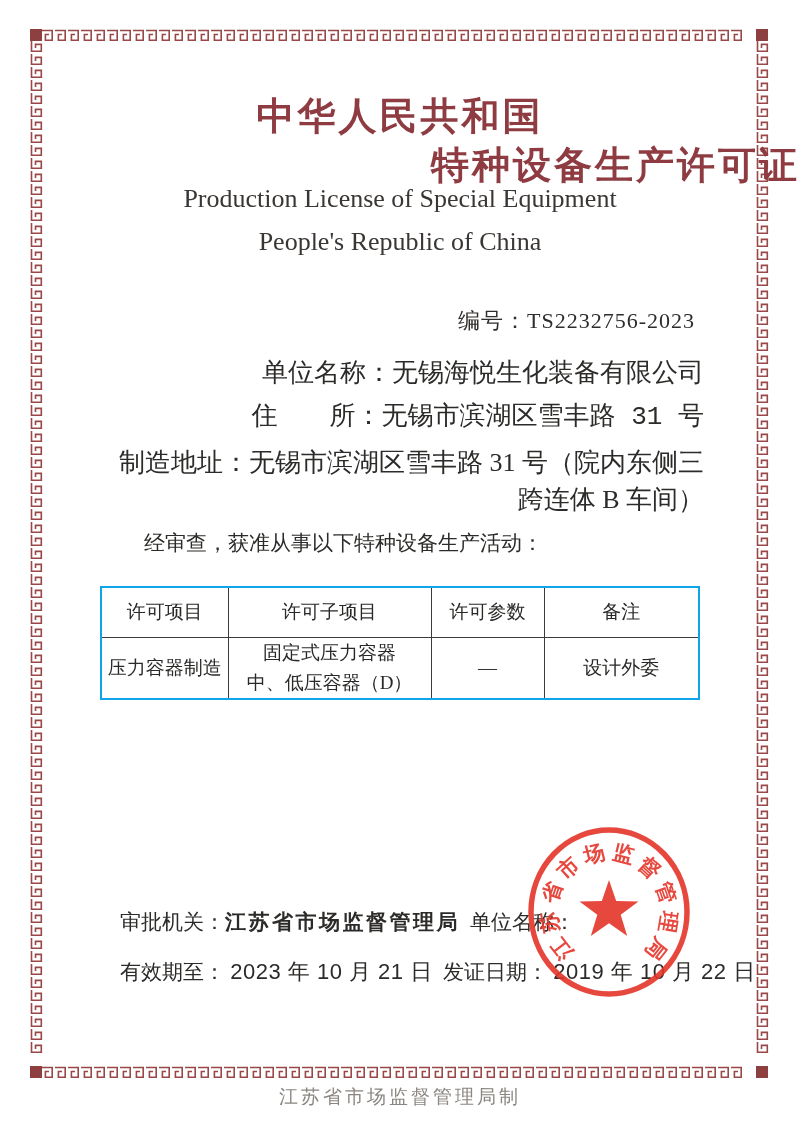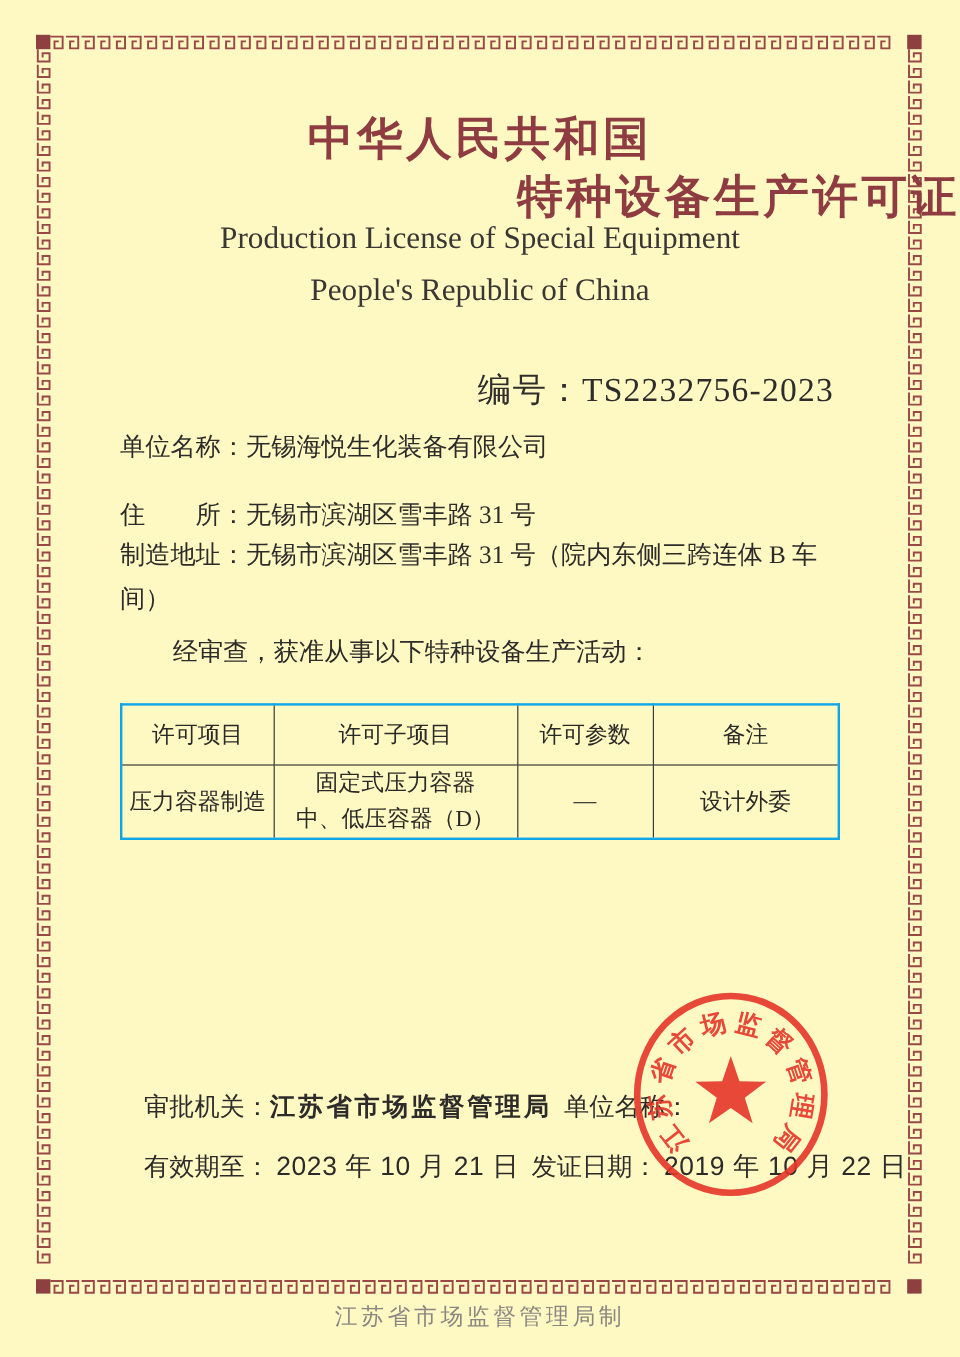--- a/index.html
+++ b/index.html
@@ -1,36 +1,36 @@
 <!DOCTYPE html>
 <html><head>
 <meta charset="utf-8">
 <style>
   html,body{margin:0;padding:0;background:#e8e8e8;}
   .page{
     position:relative;
     width:800px;height:1131px;
     margin:0 auto;
-    background:#fef9c3;
+    background:#ffffff;
     overflow:hidden;
     font-family:"Liberation Serif","DejaVu Serif",serif;
     color:#2e2d2b;
   }
   .abs{position:absolute;}
   .center{left:0;width:100%;text-align:center;}
 
   .title-cn{
     font-size:38px;font-weight:bold;letter-spacing:3px;
     color:#8e3c41;line-height:1;white-space:nowrap;
   }
   .title-en{
     font-size:26px;color:#3a3633;line-height:1;letter-spacing:0px;white-space:nowrap;
   }
-  .license-no{font-size:28px;letter-spacing:1px;white-space:nowrap;}
-  .field{left:100px;width:604px;font-size:21px;line-height:37px;color:#2c2b29;}
+  .license-no{font-size:22px;letter-spacing:1px;white-space:nowrap;}
+  .field{left:100px;width:604px;font-size:26px;line-height:37px;color:#2c2b29;text-align:right;}
   .field .lbl{white-space:pre-wrap;}
   .intro{left:144px;font-size:21px;white-space:nowrap;color:#2c2b29;}
 
   table.lic{
     border-collapse:collapse;table-layout:fixed;
     width:598px;
     font-size:19px;color:#2a2927;
   }
   table.lic th,table.lic td{
     border:1px solid #3c3b39;
@@ -70,21 +70,21 @@
   <div class="abs center title-en" style="top:186px;">Production License of Special Equipment</div>
   <div class="abs center title-en" style="top:229px;">People's Republic of China</div>
 
   <div class="abs license-no" style="top:306px;right:105px;">
     <span>编号：</span><span>TS2232756-2023</span>
   </div>
 
   <div class="abs field" style="top:354px;">
     <span class="lbl">单位名称：</span><span>无锡海悦生化装备有限公司</span>
   </div>
-  <div class="abs field" style="top:411px;">
+  <div class="abs field" style="top:399px;font-family:Liberation Mono, monospace;">
     <span class="lbl">住　　所：</span><span>无锡市滨湖区雪丰路 31 号</span>
   </div>
   <div class="abs field" style="top:444px;">
     <span class="lbl">制造地址：</span><span>无锡市滨湖区雪丰路 31 号（院内东侧三跨连体 B 车间）</span>
   </div>
 
   <div class="abs intro" style="top:529px;">经审查，获准从事以下特种设备生产活动：</div>
 
   <table class="lic abs" style="left:100px;top:586px;">
     <colgroup>

